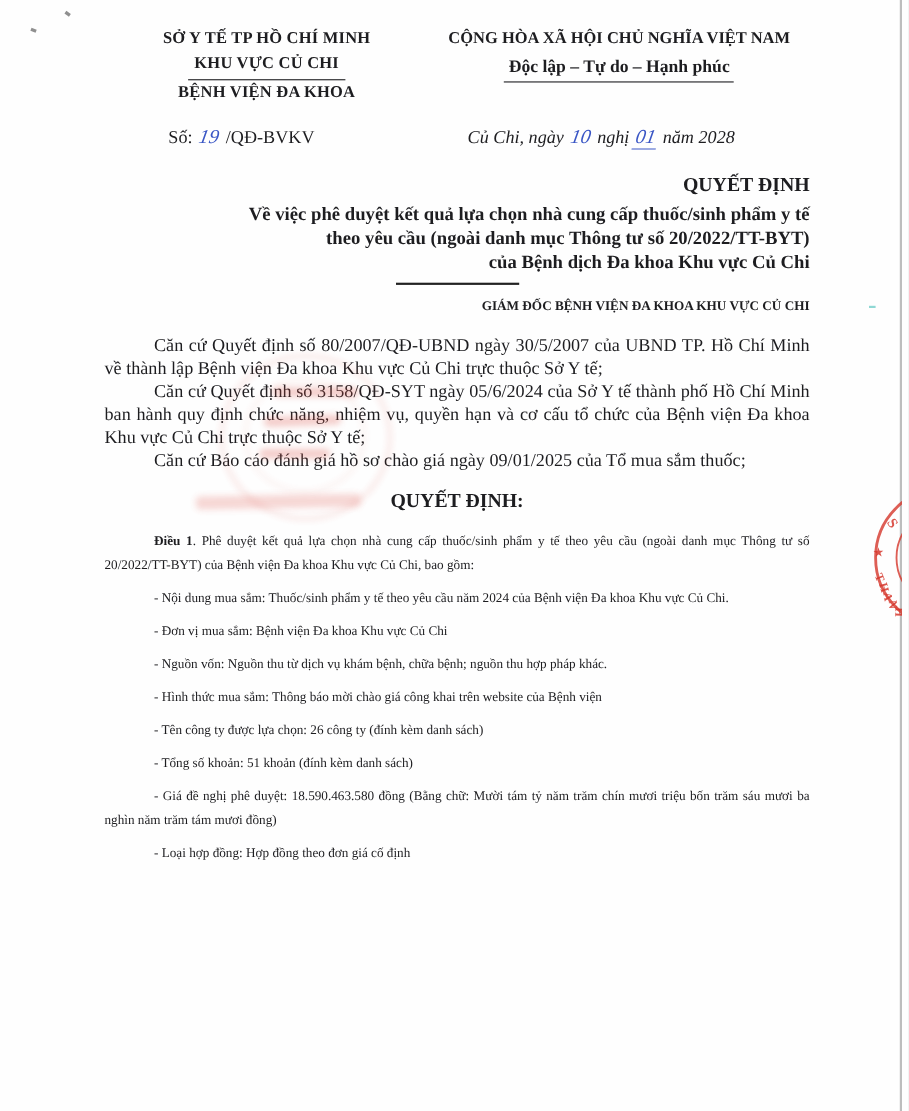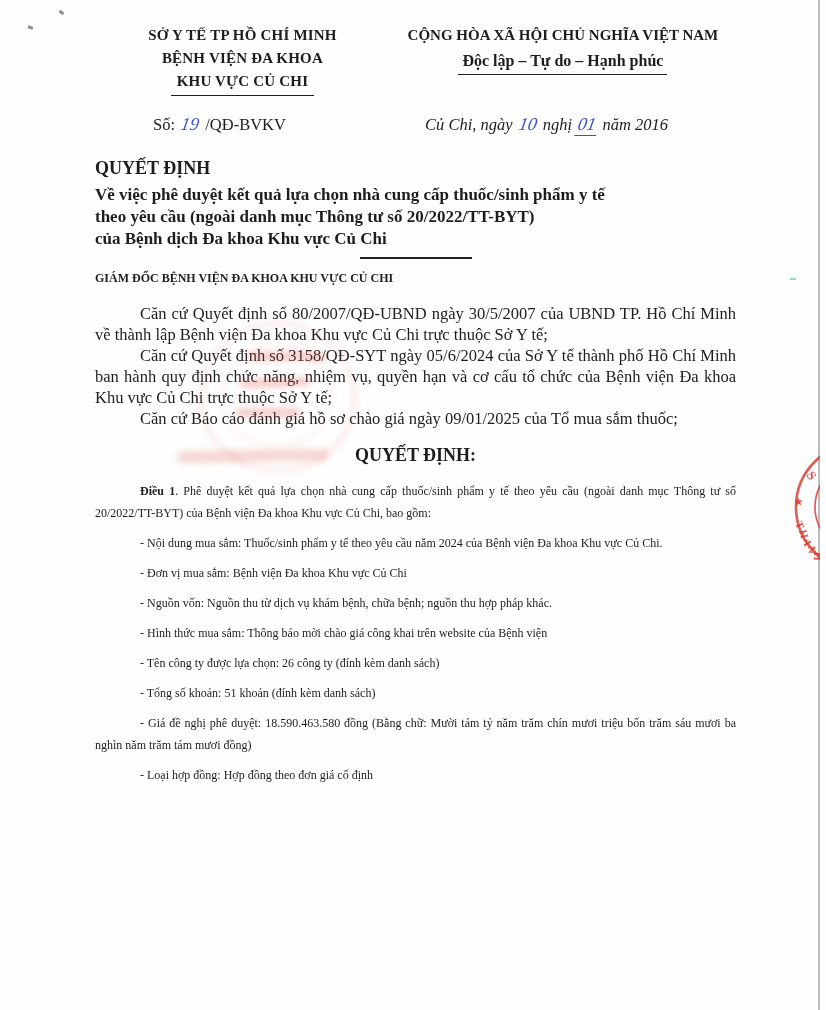--- a/index.html
+++ b/index.html
@@ -31,21 +31,21 @@
   .handwriting {
     font-style:italic; font-weight:normal;
     color:#3a56c5;
     font-size:18px;
     display:inline-block; transform:skewX(-10deg);
     padding:0 2px;
   }
   .handwriting.underlined { border-bottom:1.6px solid #3a56c5; }
 
   
-  .title-block { text-align:left; margin-top:16px; }
+  .title-block { text-align:right; margin-top:16px; }
   .doc-title   { font-weight:bold; font-size:18px; line-height:24px; }
   .doc-subtitle{ font-weight:bold; font-size:17px; line-height:22px; margin-top:4px; }
   .title-sep   { width:112px; height:2px; background:#222; margin:7px auto 7px; }
   .authority   { font-weight:bold; font-size:12px; line-height:24px; }
 
   
   .preamble { margin-top:13px; }
   .preamble p {
     margin:0; font-size:16.5px; line-height:21px;
     text-align:justify; text-indent:45px;
@@ -113,41 +113,41 @@
       <text font-size="11" transform="translate(28,111) rotate(86)">N</text>
       <text font-size="11" transform="translate(34,117) rotate(92)">H</text>
     </g>
   </svg>
 
   <div class="content">
 
     <div class="header">
       <div class="header-left">
         <div class="h-line">SỞ Y TẾ TP HỒ CHÍ MINH</div>
+        <div class="h-line"><span class="h-line3">KHU VỰC CỦ CHI</span></div>
         <div class="h-line">BỆNH VIỆN ĐA KHOA</div>
-        <div class="h-line"><span class="h-line3">KHU VỰC CỦ CHI</span></div>
       </div>
       <div class="header-right">
         <div class="h-line1">CỘNG HÒA XÃ HỘI CHỦ NGHĨA VIỆT NAM</div>
         <div><span class="h-line2">Độc lập – Tự do – Hạnh phúc</span></div>
       </div>
     </div>
 
     <div class="meta-row">
       <div class="doc-number">
         <span>Số:</span>
         <span class="handwriting">19</span>
         <span>/QĐ-BVKV</span>
       </div>
       <div class="dateline">
         <span>Củ Chi, ngày</span>
         <span class="handwriting">10</span>
         <span>nghị</span>
         <span class="handwriting underlined">01</span>
-        <span>năm 2016</span>
+        <span>năm 2028</span>
       </div>
     </div>
 
     <div class="title-block">
       <div class="doc-title">QUYẾT ĐỊNH</div>
       <div class="doc-subtitle">
         <div>Về việc phê duyệt kết quả lựa chọn nhà cung cấp thuốc/sinh phẩm y tế</div>
         <div>theo yêu cầu (ngoài danh mục Thông tư số 20/2022/TT-BYT)</div>
         <div>của Bệnh dịch Đa khoa Khu vực Củ Chi</div>
       </div>

